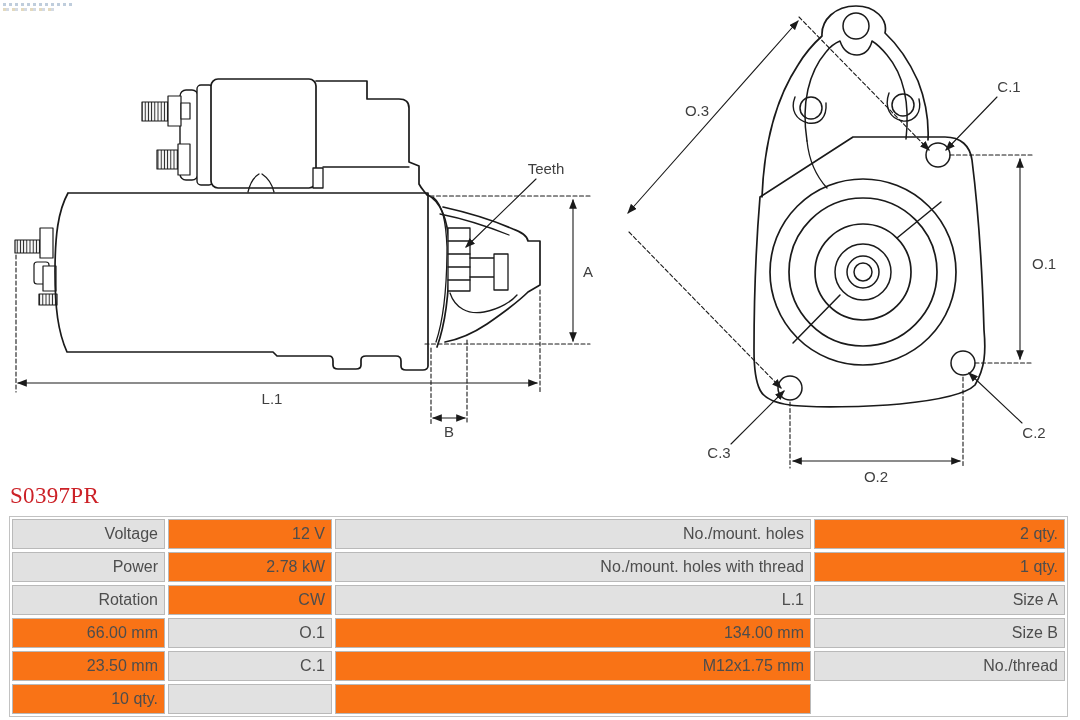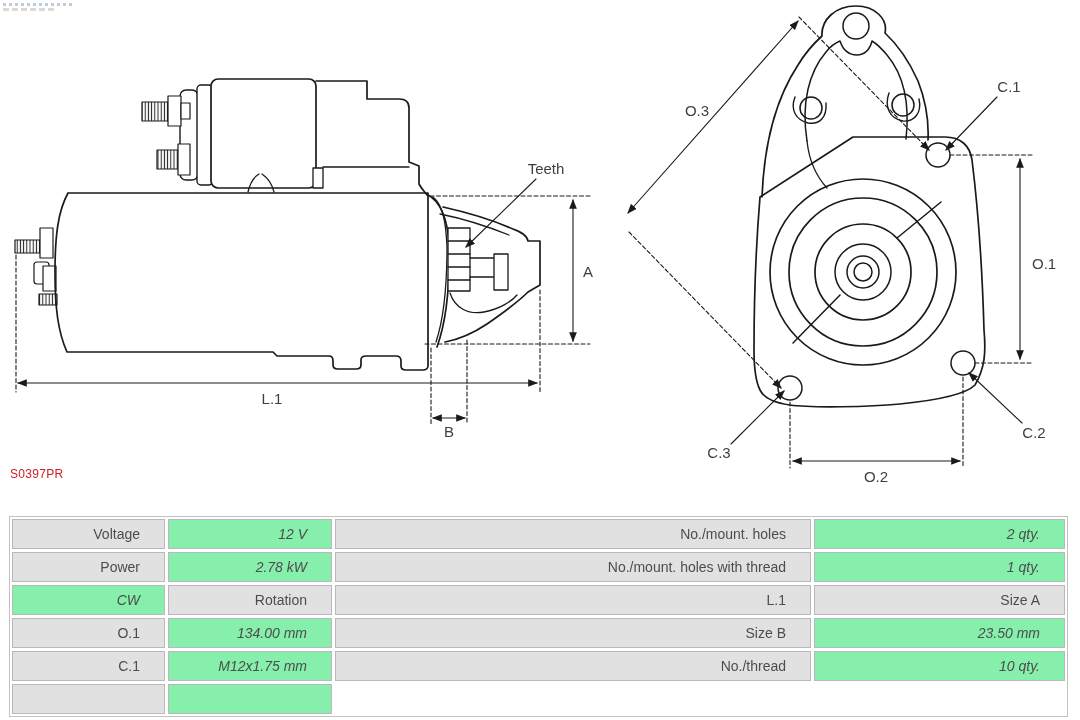--- a/index.html
+++ b/index.html
@@ -5,30 +5,30 @@
   html,body{margin:0;padding:0;background:#fff;}
   body{width:1080px;height:720px;position:relative;font-family:"Liberation Sans",sans-serif;overflow:hidden;}
 
   .logo{position:absolute;left:3px;top:3px;width:70px;height:10px;opacity:.8;}
   .logo .l1{height:3px;background:repeating-linear-gradient(90deg,#b0c1d4 0 3px,transparent 3px 6px);}
   .logo .l2{margin-top:2px;height:3px;width:52px;
     background:repeating-linear-gradient(90deg,#ddd0ae 0 3px,#c9d2de 3px 6px,transparent 6px 9px);}
 
   .drawing{position:absolute;left:0;top:0;width:1080px;height:485px;}
 
-  .part-number{position:absolute;left:10px;top:462px;font-size:12px;line-height:24px;
-    letter-spacing:.3px;color:#cc2127;}
+  .part-number{position:absolute;left:10px;top:484px;font-size:23px;line-height:24px;
+    letter-spacing:.3px;color:#cc2127;font-family:Liberation Serif, serif;}
 
   .spec-table{position:absolute;left:9px;top:516px;width:1053px;border:1px solid #c2c2c2;
     background:#fff;padding:2px;display:grid;grid-template-columns:153px 164px 476px 251px;
     grid-auto-rows:30px;gap:3px;}
-  .cell{border:1px solid #b9b9b9;font-size:14px;line-height:28px;color:#4d4d4d;
-    text-align:right;padding:0 24px;box-sizing:border-box;overflow:hidden;}
+  .cell{border:1px solid #b9b9b9;font-size:16px;line-height:28px;color:#4d4d4d;
+    text-align:right;padding:0 6px;box-sizing:border-box;overflow:hidden;}
   .cell.label{background:#e1e1e1;}
-  .cell.value{background:#86efac;font-style:italic;}
+  .cell.value{background:#f97316;}
 
   svg text{font-family:"Liberation Sans",sans-serif;font-size:15px;fill:#3f3f3f;}
 </style>
 </head>
 <body>
 
 <div class="logo">
   <div class="l1"></div>
     <div class="l2"></div>
 </div>
@@ -175,24 +175,25 @@
 
 <div class="spec-table">
     <div class="cell label">Voltage</div>
     <div class="cell value">12 V</div>
     <div class="cell label">No./mount. holes</div>
     <div class="cell value">2 qty.</div>
     <div class="cell label">Power</div>
     <div class="cell value">2.78 kW</div>
     <div class="cell label">No./mount. holes with thread</div>
     <div class="cell value">1 qty.</div>
+    <div class="cell label">Rotation</div>
     <div class="cell value">CW</div>
-    <div class="cell label">Rotation</div>
     <div class="cell label">L.1</div>
     <div class="cell label">Size A</div>
+    <div class="cell value">66.00 mm</div>
     <div class="cell label">O.1</div>
     <div class="cell value">134.00 mm</div>
     <div class="cell label">Size B</div>
     <div class="cell value">23.50 mm</div>
     <div class="cell label">C.1</div>
     <div class="cell value">M12x1.75 mm</div>
     <div class="cell label">No./thread</div>
     <div class="cell value">10 qty.</div>
     <div class="cell label"></div>
     <div class="cell value"></div>

